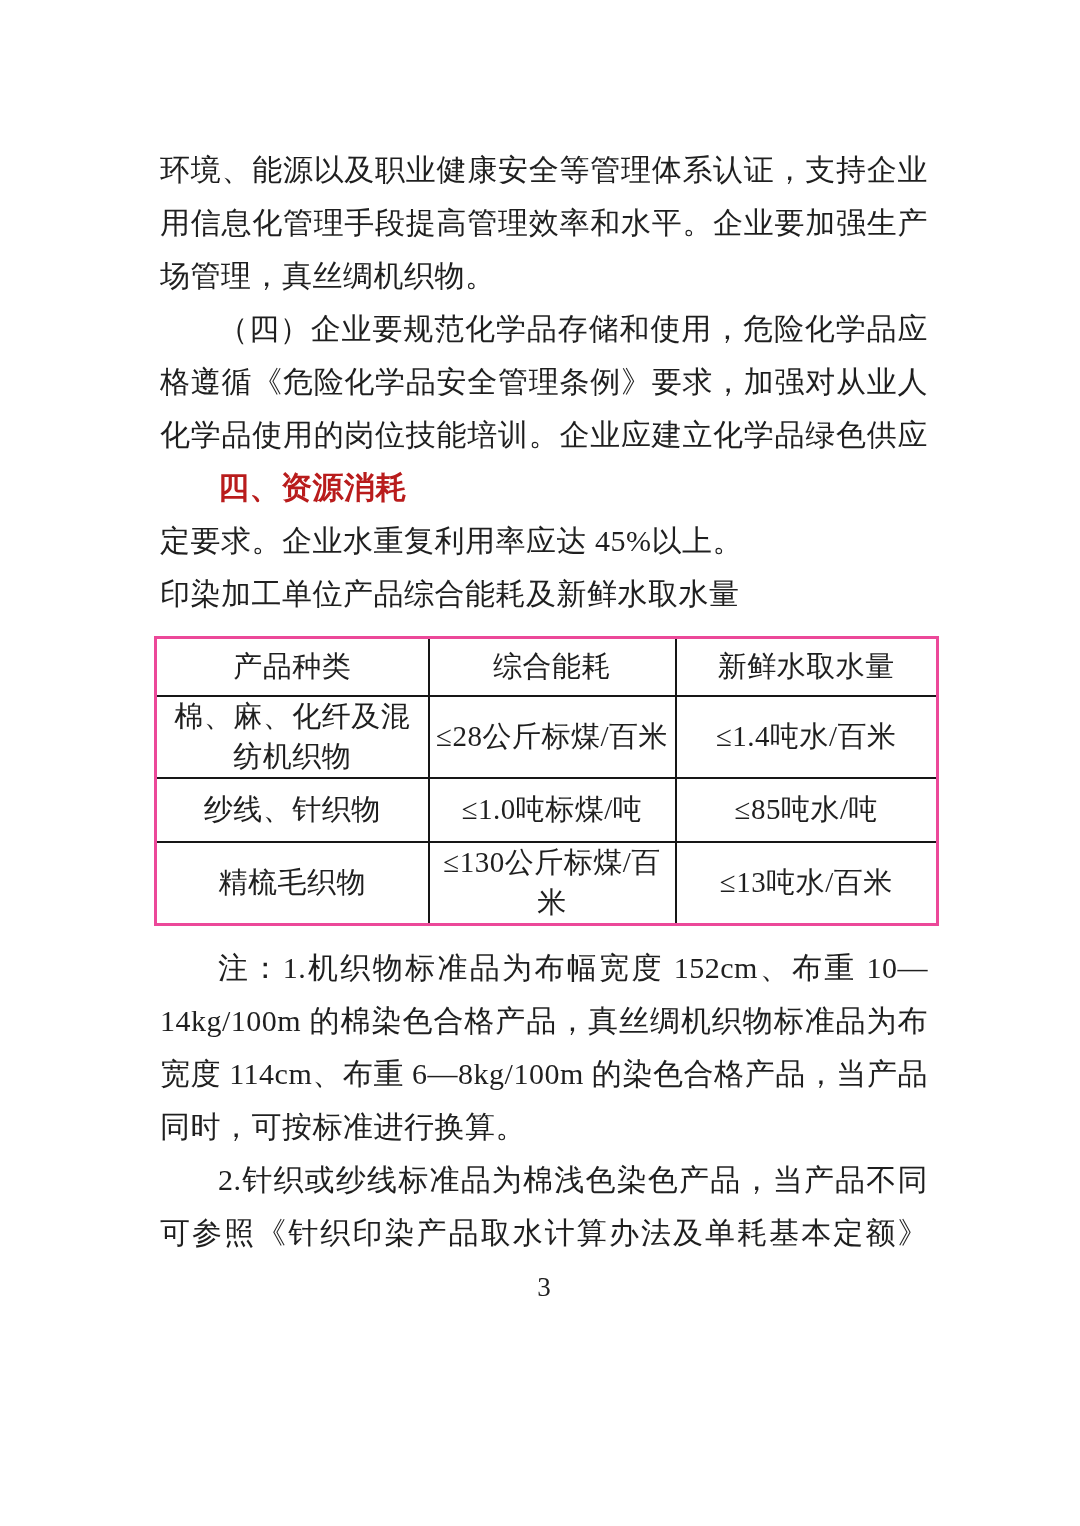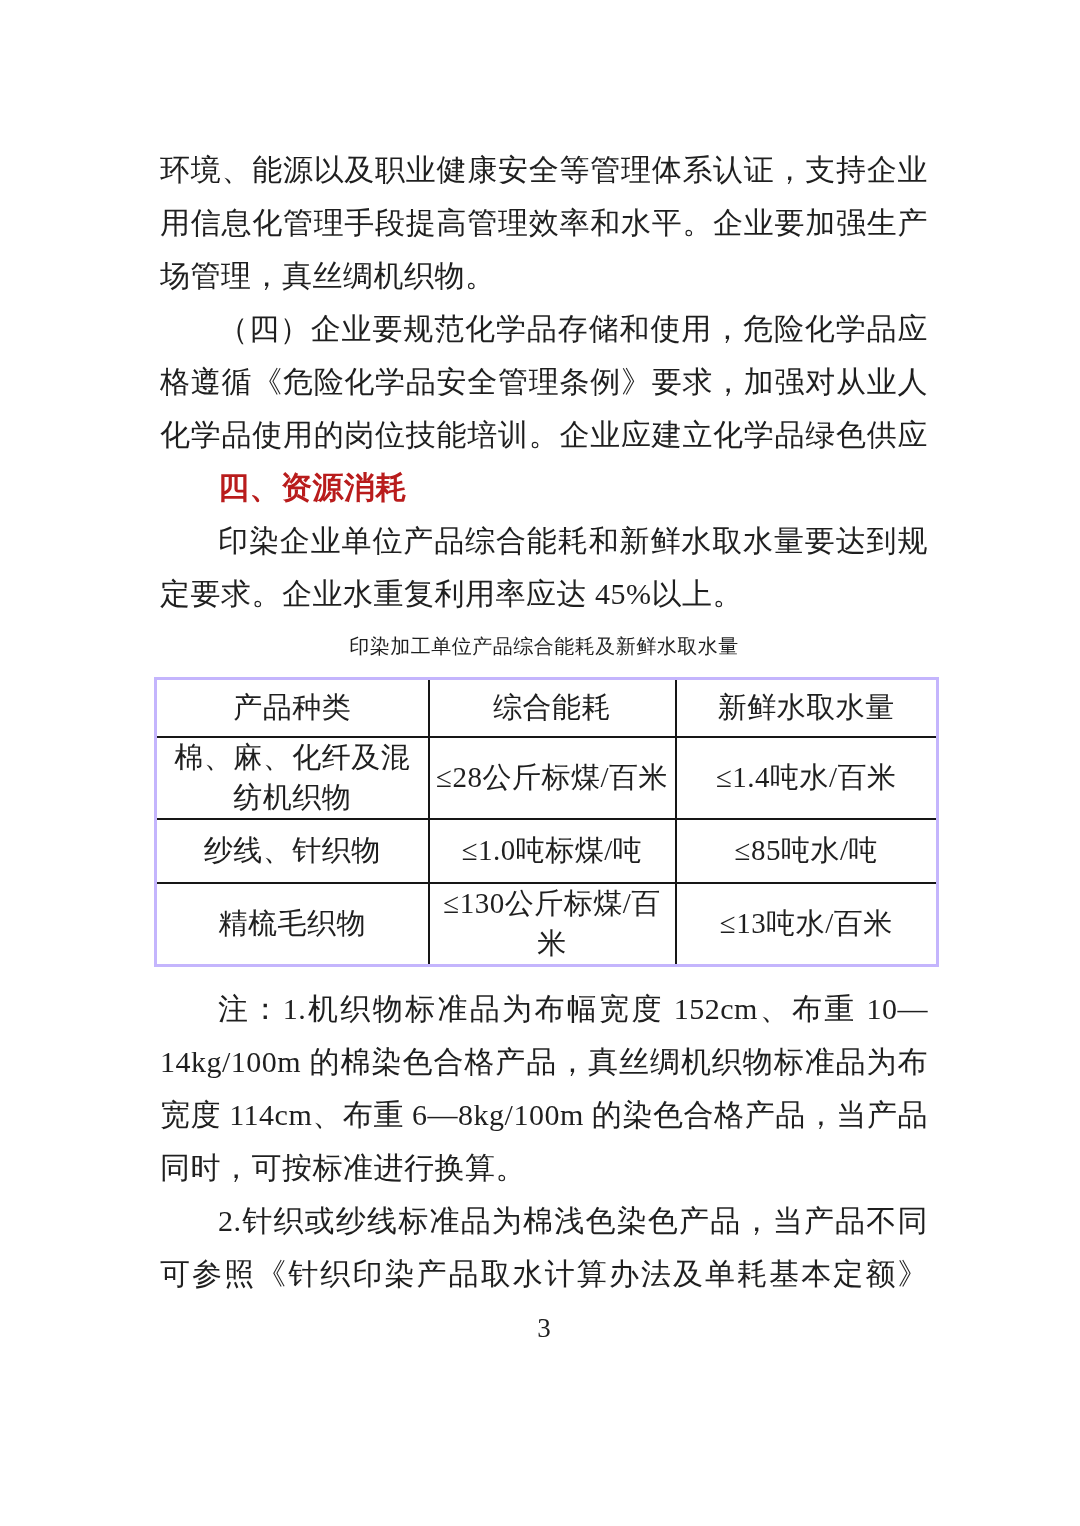--- a/index.html
+++ b/index.html
@@ -32,30 +32,29 @@
   }
   .end { text-align: left; }
   .indent { padding-left: 58px; }
   .heading-line {
     font-family: "Liberation Sans", "DejaVu Sans", sans-serif;
     font-weight: 700;
     font-size: 31px;
     color: #b91c1c;
   }
   .caption-line {
-    text-align: center;
-    font-size: 20px;
+    font-size: 30px;
   }
   table.spec {
     border-collapse: collapse;
     table-layout: fixed;
     width: 782px;
     margin-left: -6px;
-    margin-top: 4px;
-    border: 3px solid #c4b5fd;
+    margin-top: 16px;
+    border: 3px solid #ec4899;
   }
   table.spec td {
     border: 2px solid #161616;
     text-align: center;
     vertical-align: middle;
     font-size: 29px;
     padding: 0 4px;
     letter-spacing: 0.5px;
   }
   tr.r-head td { height: 56px; }
@@ -86,21 +85,20 @@
 
     <div>
       <div class="line fill indent">（四）企业要规范化学品存储和使用，危险化学品应严</div>
       <div class="line fill">格遵循《危险化学品安全管理条例》要求，加强对从业人员</div>
       <div class="line fill">化学品使用的岗位技能培训。企业应建立化学品绿色供应链</div>
     </div>
 
     <div class="line heading-line indent">四、资源消耗</div>
 
     <div>
-      <div class="line fill indent">印染企业单位产品综合能耗和新鲜水取水量要达到规</div>
       <div class="line end">定要求。企业水重复利用率应达 45%以上。</div>
     </div>
 
     <div class="line caption-line">印染加工单位产品综合能耗及新鲜水取水量</div>
 
     <table class="spec">
       <colgroup>
         <col style="width:273px">
         <col style="width:247px">
         <col style="width:262px">

